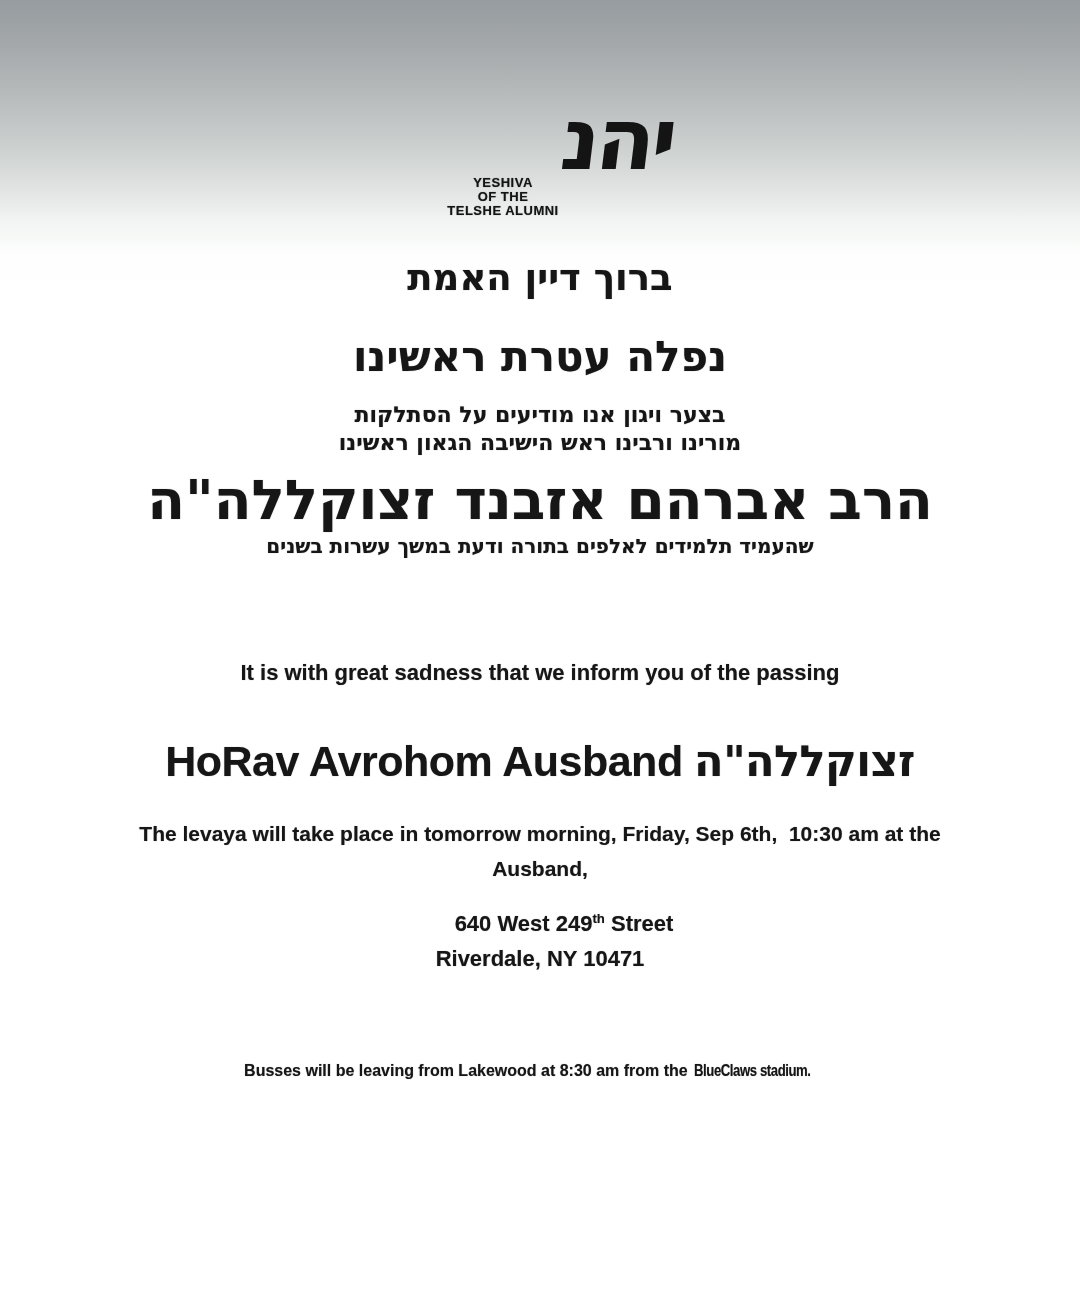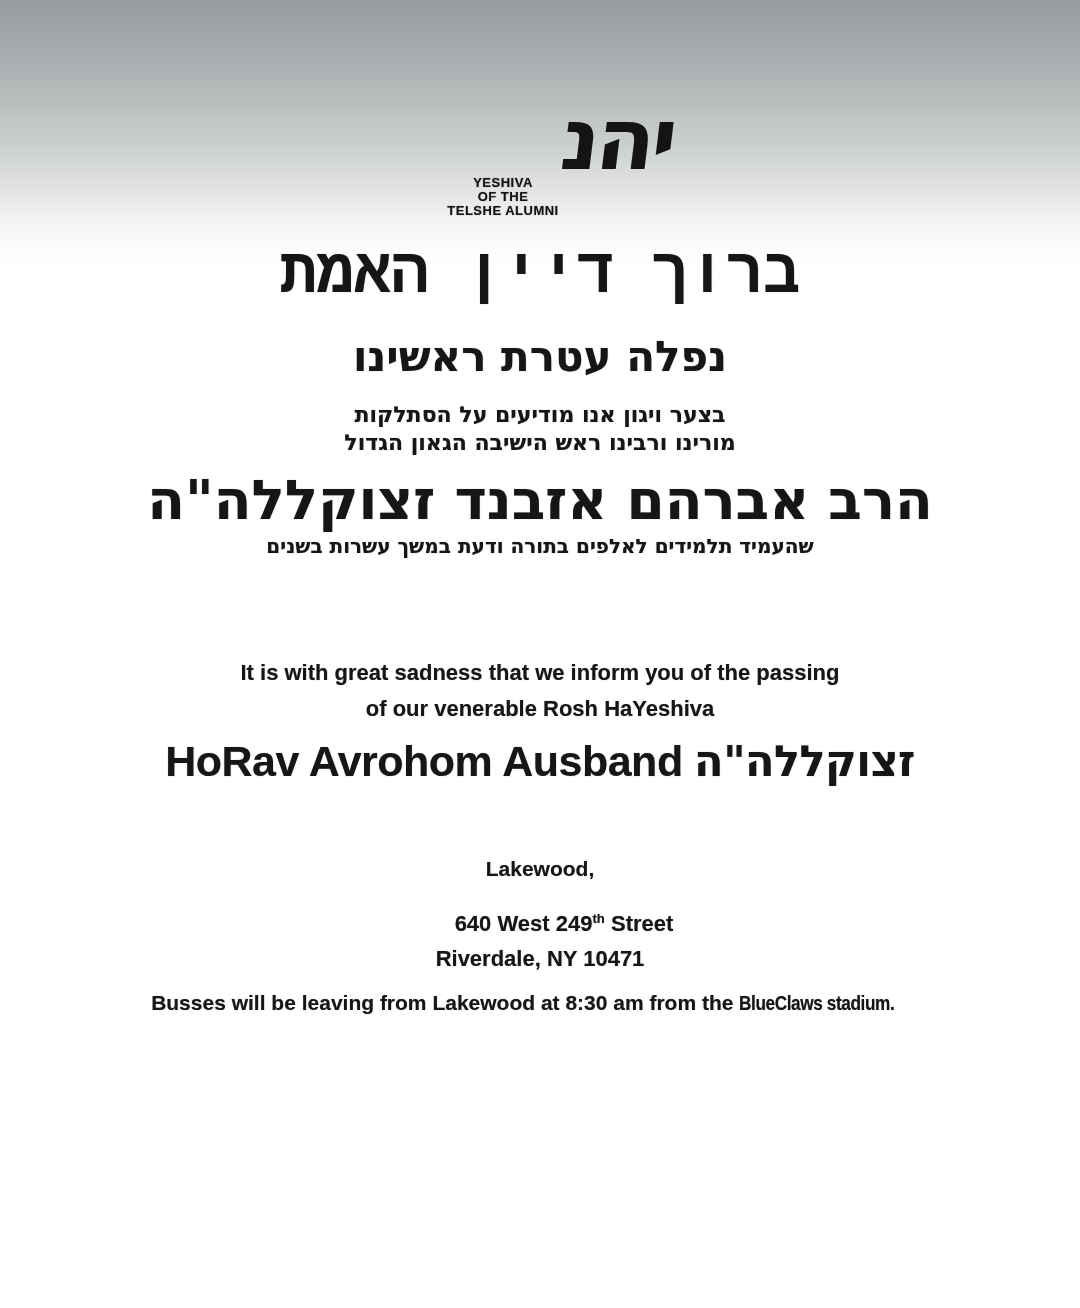--- a/index.html
+++ b/index.html
@@ -35,37 +35,37 @@
     transform:skewX(-7deg);letter-spacing:-4px;direction:rtl;
   }
   .logo-text{
     position:absolute;left:0;bottom:12px;
     font-size:13px;line-height:14px;font-weight:bold;
     text-align:center;letter-spacing:.5px;color:#141414;
     text-shadow:0 0 1px rgba(10,10,10,.5);
     width:150px;
   }
 
-  .h-title1{top:240px;font-size:62px;font-family:Liberation Mono, monospace;}
+  .h-title1{top:256px;font-size:37px;}
   .h-title2{top:332px;font-size:42px;}
   .h-intro1{top:402px;font-size:22px;}
   .h-intro2{top:430px;font-size:22px;}
   .h-name{top:468px;font-size:55px;}
   .h-sub{top:534px;font-size:20px;}
 
   .e-intro1{top:644px;font-size:22px;}
   .e-intro2{top:680px;font-size:22px;}
   .e-name{top:720px;font-size:43px;letter-spacing:-.5px;}
   .e-name .heb-inline{font-family:"DejaVu Sans",sans-serif;}
 
   .levaya1{top:806px;font-size:21px;white-space:pre-wrap;}
   .levaya2{top:841px;font-size:21px;}
   .addr1{top:895px;font-size:22px;padding-left:24px;}
   .addr2{top:930px;font-size:22px;}
-  .busses{top:975px;font-size:21px;}
+  .busses{top:1046px;font-size:16px;}
   .venue{
     display:inline-block;
     transform:scaleX(.82);transform-origin:left center;
     letter-spacing:-.5px;margin-left:6px;
   }
   sup{font-size:60%;}
 </style>
 </head>
 <body>
 
@@ -79,34 +79,34 @@
       <div>TELSHE ALUMNI</div>
     </div>
   </div>
 
   <div class="line heb h-title1">ברוך דיין האמת</div>
 
   <div class="line heb h-intro1">בצער ויגון אנו מודיעים על הסתלקות</div>
 
   <div class="line heb h-title2">נפלה עטרת ראשינו</div>
 
-  <div class="line heb h-intro2">מורינו ורבינו ראש הישיבה הגאון הגדול</div>
+  <div class="line heb h-intro2">מורינו ורבינו ראש הישיבה הגאון ראשינו</div>
 
   <div class="line heb h-name">הרב אברהם אזבנד זצוקללה"ה</div>
 
   <div class="line heb h-sub">שהעמיד תלמידים לאלפים בתורה ודעת במשך עשרות בשנים</div>
 
   <div class="line eng e-intro1">It is with great sadness that we inform you of the passing</div>
 
-  <div class="line eng e-intro2">of our venerable Rosh HaYeshiva</div>
 
   <div class="line eng e-name"><span>HoRav Avrohom Ausband </span><span class="heb-inline">זצוקללה"ה</span></div>
 
+  <div class="line eng levaya1">The levaya will take place in tomorrow morning, Friday, Sep 6th,  10:30 am at the</div>
 
-  <div class="line eng levaya2">Lakewood,</div>
+  <div class="line eng levaya2">Ausband,</div>
 
   <div class="line eng addr1"><span>640 West 249</span><sup>th</sup><span> Street</span></div>
 
   <div class="line eng addr2">Riverdale, NY 10471</div>
 
   <div class="line eng busses"><span>Busses will be leaving from Lakewood at 8:30 am from the</span><span class="venue">BlueClaws stadium.</span></div>
 
 </div>
 
 </body></html>

